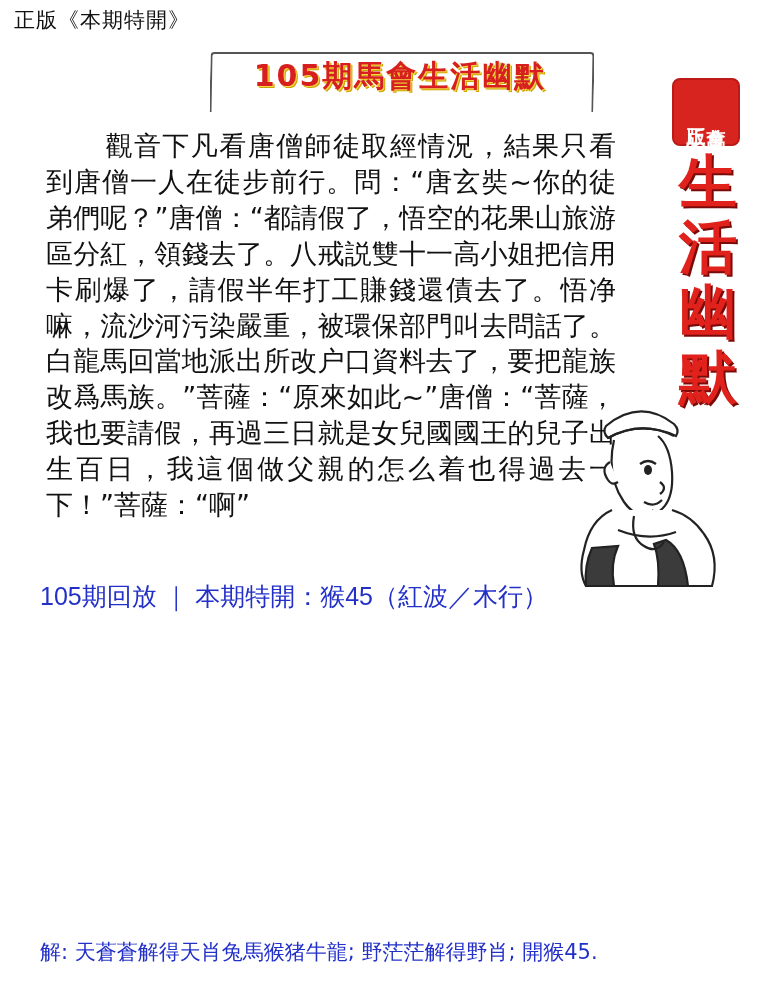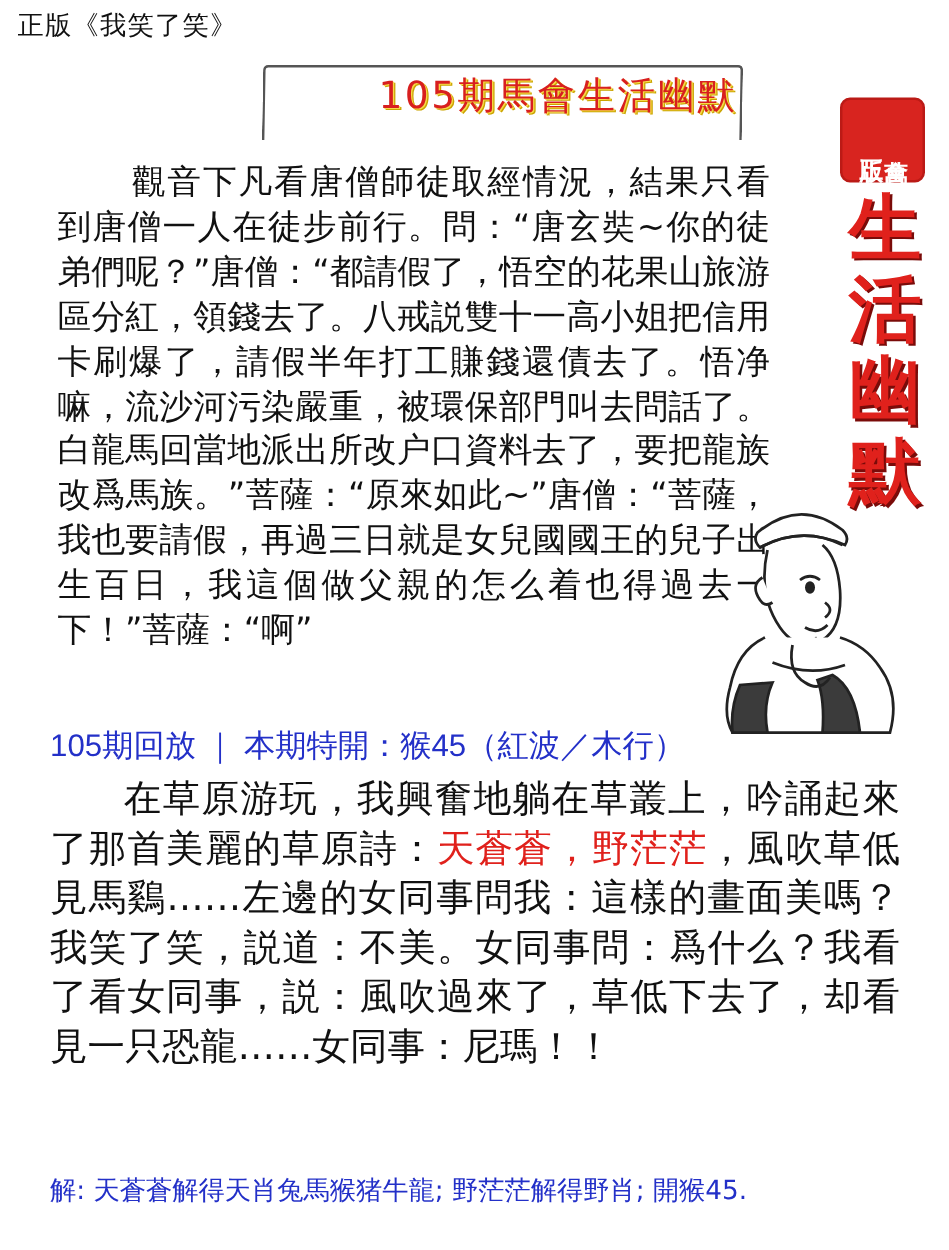--- a/index.html
+++ b/index.html
@@ -48,23 +48,23 @@
     border-right: 2px solid #555;
     border-top: 2px solid #555;
     border-radius: 4px 4px 0 0;
     transform: skewX(-1deg);
   }
   .banner-text {
     position: absolute;
     left: 0;
     top: 4px;
     width: 380px;
-    text-align: right;
+    text-align: center;
     font-size: 30px;
-    font-weight: normal;
+    font-weight: bold;
     color: #d81f1f;
     letter-spacing: 2px;
     text-shadow: 1px 1px 0 #f7d94a, 2px 2px 0 #caa400;
     white-space: nowrap;
   }
   
   .seal {
     position: absolute;
     left: 672px;
     top: 78px;
@@ -159,21 +159,21 @@
     top: 390px;
     width: 180px;
     height: 200px;
   }
 </style>
 </head>
 <body>
 
 <div class="page">
 
-  <div class="top-caption">正版《我笑了笑》</div>
+  <div class="top-caption">正版《本期特開》</div>
 
   <div class="banner">
     <div class="banner-box"></div>
     <div class="banner-text">105期馬會生活幽默</div>
   </div>
 
   <div class="seal">
     <span>正版</span><span>萬會</span>
   </div>
 
@@ -216,17 +216,16 @@
       </g>
     </svg>
   </div>
 
   <div class="blueline">
     <span>105期回放</span>
     <span>｜</span>
     <span>本期特開：</span><span>猴45（紅波／木行）</span>
   </div>
 
-  <div class="body2"><span class="indent"></span><span>在草原游玩，我興奮地躺在草叢上，吟誦起來了那首美麗的草原詩：</span><span class="red">天蒼蒼，野茫茫</span><span>，風吹草低見馬鷄……左邊的女同事問我：這樣的畫面美嗎？我笑了笑，説道：不美。女同事問：爲什么？我看了看女同事，説：風吹過來了，草低下去了，却看見一只恐龍……女同事：尼瑪！！</span></div>
 
   <div class="footer">解: 天蒼蒼解得天肖兔馬猴猪牛龍; 野茫茫解得野肖; 開猴45.</div>
 
 </div>
 
 </body></html>

